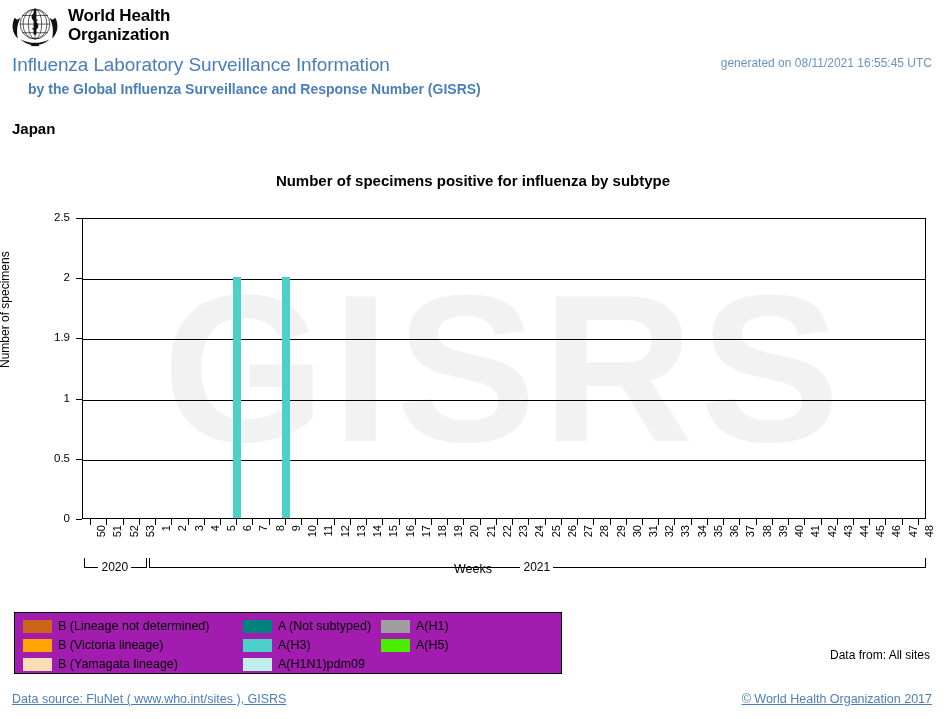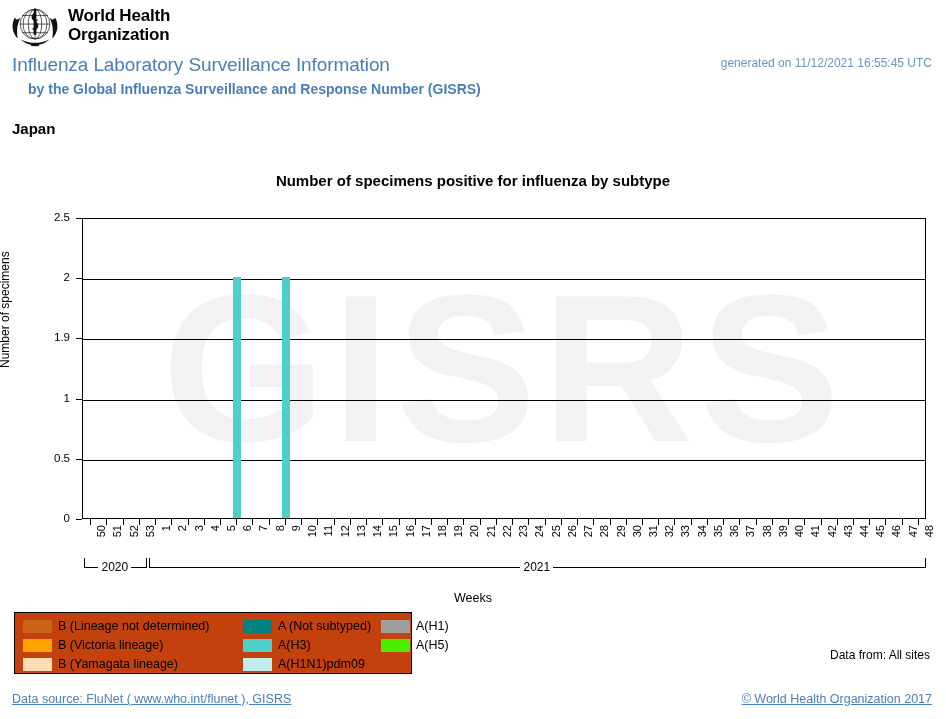--- a/index.html
+++ b/index.html
@@ -109,28 +109,28 @@
     border-bottom: 1.2px solid #000;
     border-left: 1.2px solid #000;
     border-right: 1.2px solid #000;
   }
   .year-label {
     position: absolute; top: 2px; font-size: 12px; color: #000;
     background: #fff; padding: 0 3px;
   }
   #weeks-label {
     position: absolute; left: 0; top: 402px; width: 946px;
-    text-align: center; font-size: 12.5px; color: #000; margin-top: 29px;
+    text-align: center; font-size: 12.5px; color: #000;
   }
 
   
   #legend {
     position: absolute; left: 14px; top: 612px;
-    width: 398px; height: 62px;
-    border: 1.5px solid #000; background: #c2410c;
+    width: 548px; height: 62px;
+    border: 1.5px solid #000; background: #a21caf;
     box-sizing: border-box;
   }
   .legend-item { position: absolute; height: 14px; }
   .legend-swatch {
     position: absolute; left: 0; top: 1px;
     width: 29px; height: 13px;
   }
   .legend-text {
     position: absolute; left: 35px; top: 0;
     font-size: 12.5px; color: #000; white-space: nowrap;
@@ -183,21 +183,21 @@
     </svg>
   </div>
 
   <div id="who-wordmark">
     <div>World Health</div>
     <div>Organization</div>
   </div>
 
   <div id="title-main">Influenza Laboratory Surveillance Information</div>
   <div id="title-sub">by the Global Influenza Surveillance and Response Number (GISRS)</div>
-  <div id="generated">generated on 11/12/2021 16:55:45 UTC</div>
+  <div id="generated">generated on 08/11/2021 16:55:45 UTC</div>
 </div>
 
 <div id="country">Japan</div>
 
 <div id="chart-area">
   <div id="chart-title">Number of specimens positive for influenza by subtype</div>
 
   <div id="plot">
     <div id="watermark">GISRS</div>
     <div id="gridlines">
@@ -372,14 +372,14 @@
       <span class="legend-text">A(H1)</span>
     </div>
     <div class="legend-item" style="left: 366px; top: 25px;">
       <span class="legend-swatch" style="background: rgb(76, 238, 0);"></span>
       <span class="legend-text">A(H5)</span>
     </div>
   </div>
 
 <div id="data-from">Data from: All sites</div>
 
-<a id="footer-left" href="#">Data source: FluNet ( www.who.int/flunet ), GISRS</a>
+<a id="footer-left" href="#">Data source: FluNet ( www.who.int/sites ), GISRS</a>
 <a id="footer-right" href="#">© World Health Organization 2017</a>
 
 </body></html>

